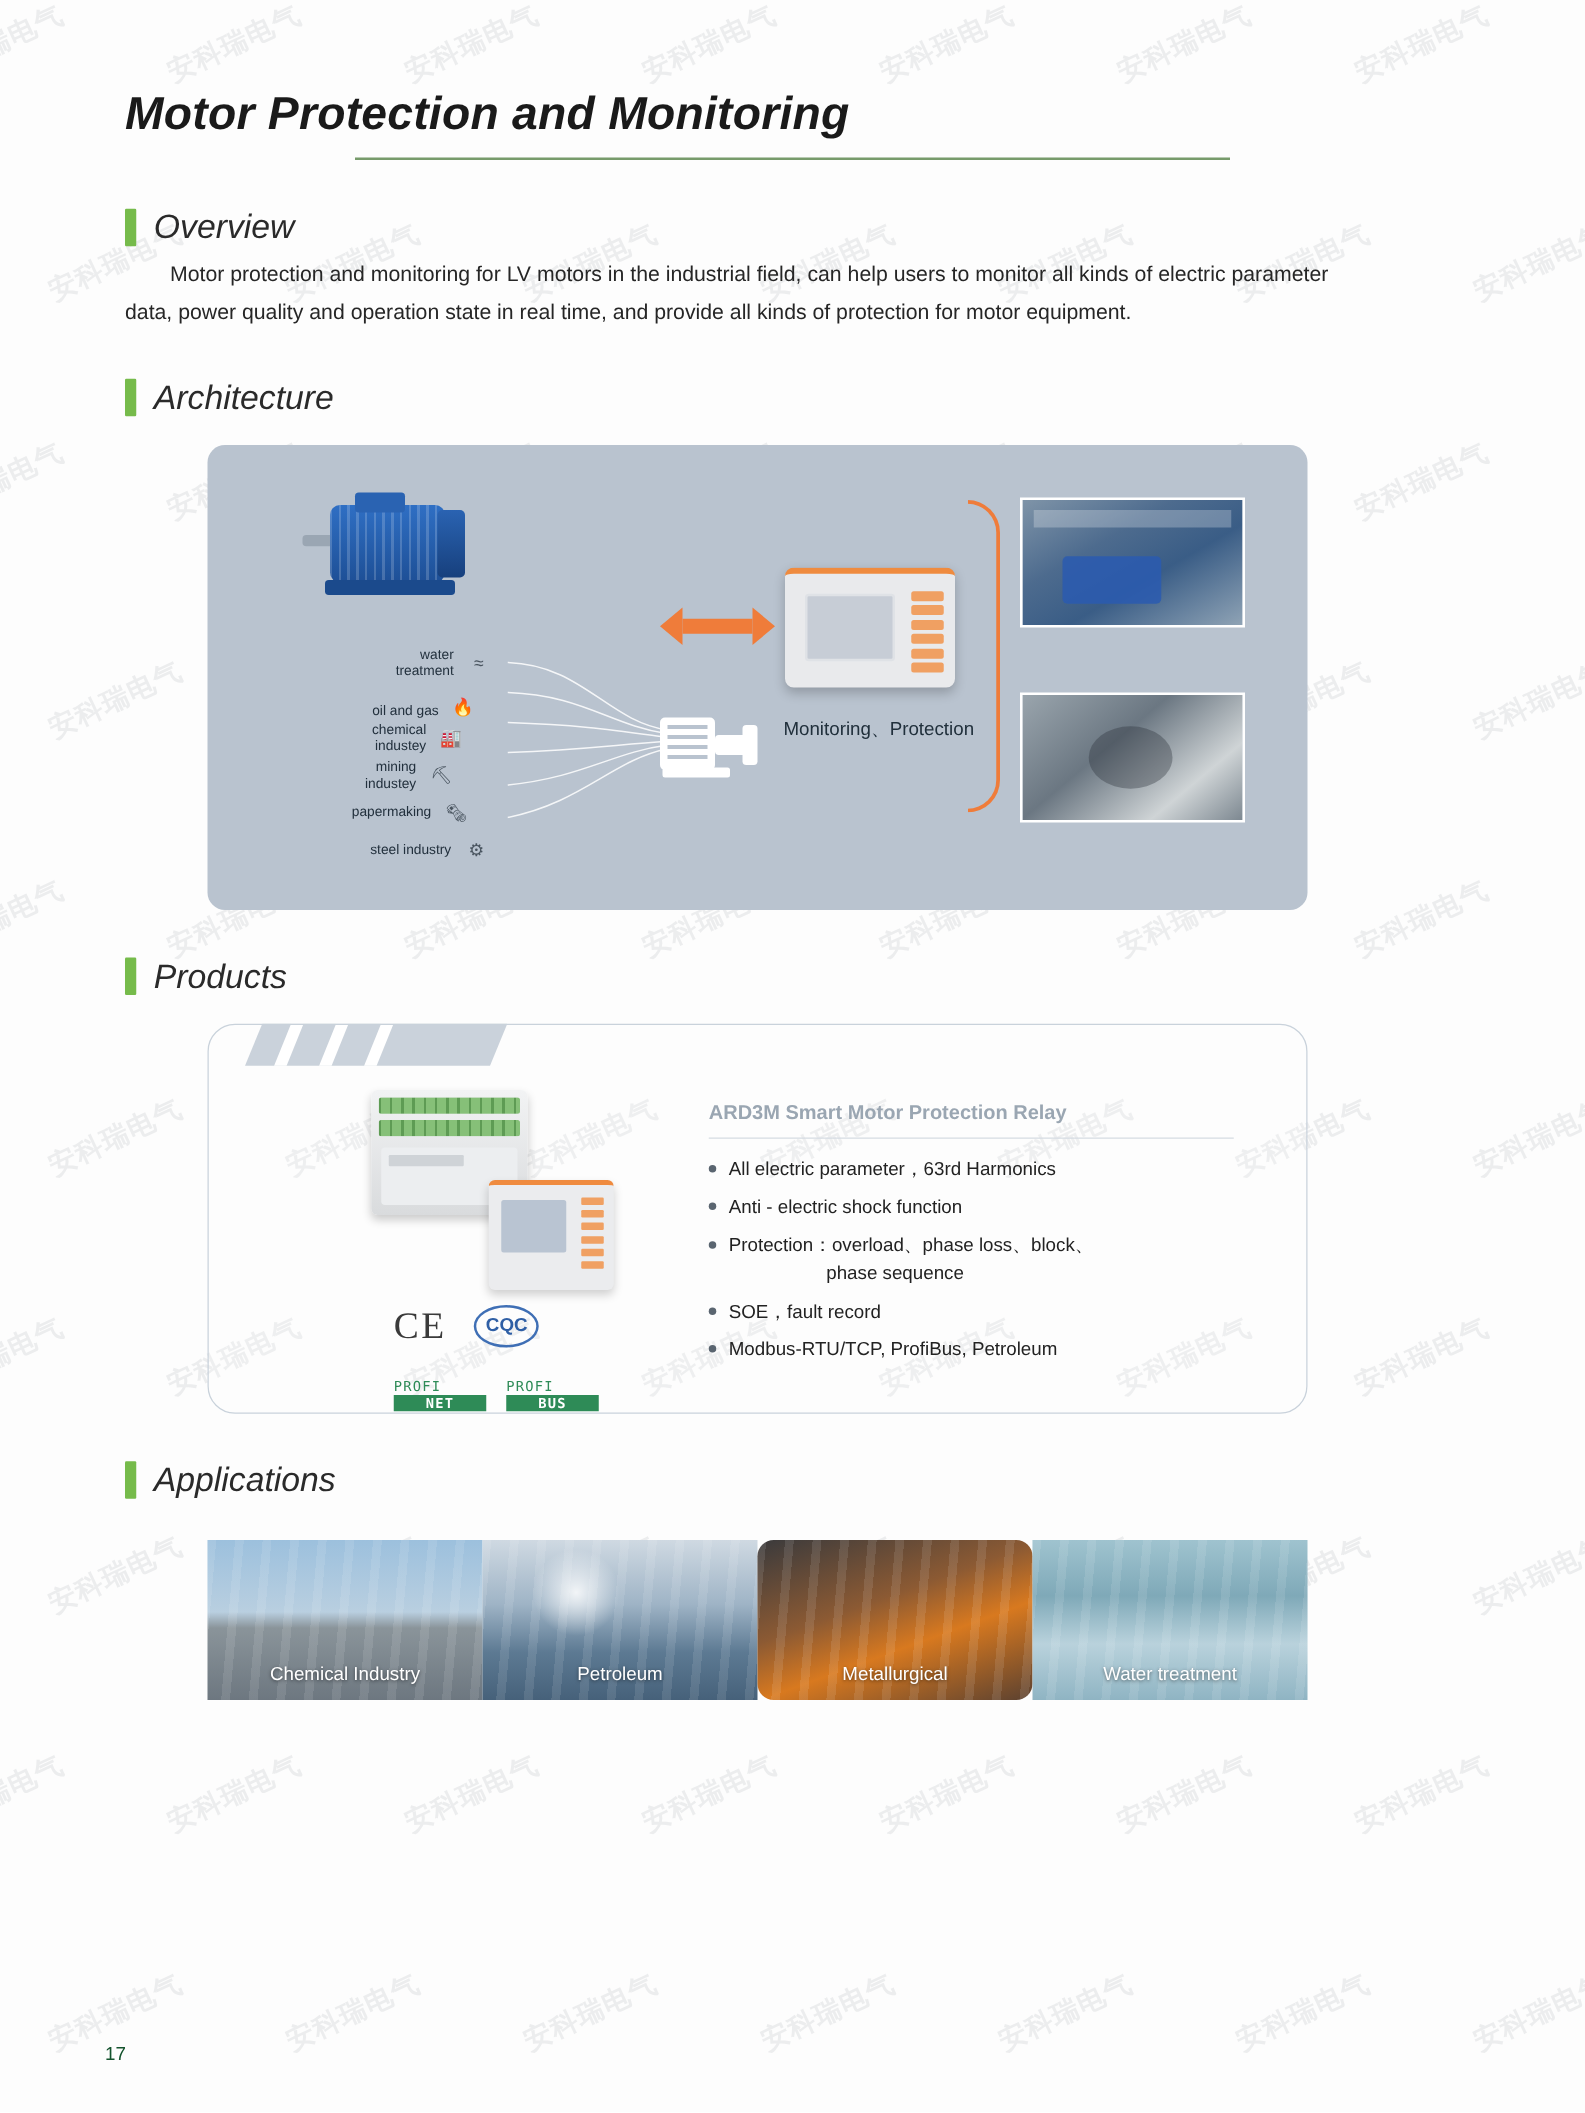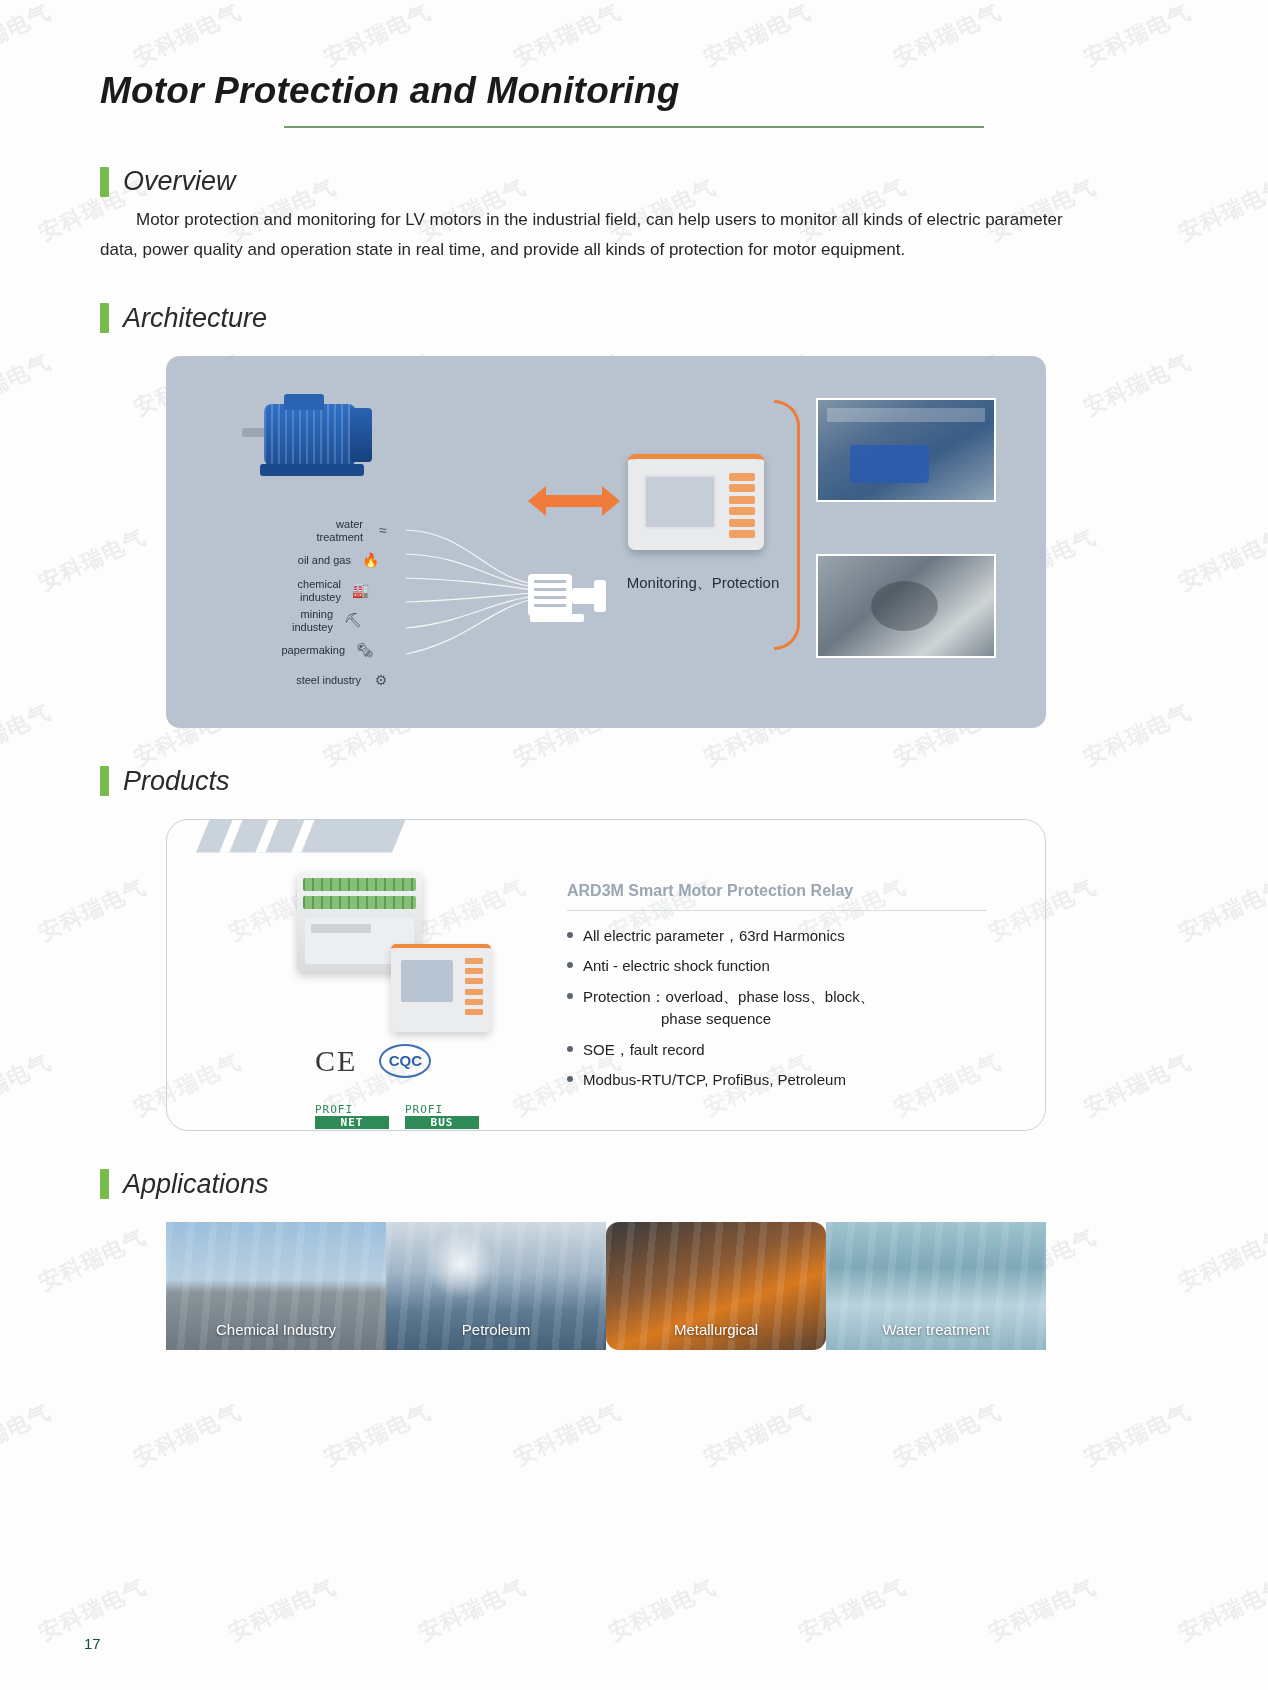--- a/index.html
+++ b/index.html
@@ -284,21 +284,21 @@
     position: relative; padding-left: 16px; margin-bottom: 9px;
     font-size: 15px; color: #222; line-height: 1.45;
   }
   .prod-feats li::before {
     content: ""; position: absolute; left: 0; top: 7px;
     width: 6px; height: 6px; border-radius: 50%; background: #5a6570;
   }
   .feat-cont { display:block; padding-left: 78px; }
 
   
-  .apps { display: flex; margin: 22px 0 0 66px; width: 880px; }
+  .apps { display: flex; margin: 32px 0 0 66px; width: 880px; }
   .app {
     position: relative; flex: 1; height: 128px; overflow: hidden;
   }
   .app .cap {
     position: absolute; left: 0; right: 0; bottom: 12px;
     text-align: center; color: #fff; font-size: 15px;
     text-shadow: 0 1px 3px rgba(0,0,0,.55);
   }
   .a1 { background: linear-gradient(180deg,#9cc0dd 0%, #b9cfe0 45%, #8a949a 55%, #6d7780 100%); }
   .a2 { background: linear-gradient(180deg,#cfd9e2 0%, #9fb4c6 40%, #5d7a93 70%, #46617a 100%); }
@@ -417,21 +417,21 @@
         <div class="motor-fan"></div>
         <div class="motor-base"></div>
       </div>
 
       <div class="ind-list" id="indList">
           <div class="ind-item" style="margin-right: 8px;">
             <span class="lbl">water
 treatment</span>
             <span class="ind-icon">≈</span>
           </div>
-          <div class="ind-item" style="margin-right: 20px;">
+          <div class="ind-item" style="margin-right: 20px; align-items: flex-end;">
             <span class="lbl">oil and gas</span>
             <span class="ind-icon">🔥</span>
           </div>
           <div class="ind-item" style="margin-right: 30px;">
             <span class="lbl">chemical
 industey</span>
             <span class="ind-icon">🏭</span>
           </div>
           <div class="ind-item" style="margin-right: 38px;">
             <span class="lbl">mining

